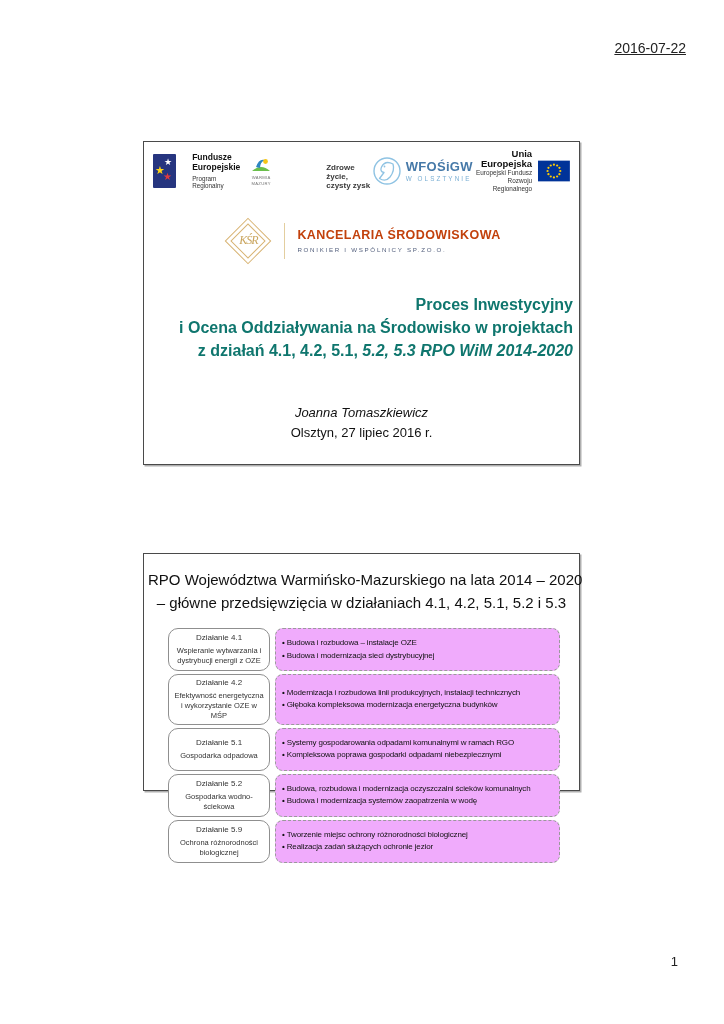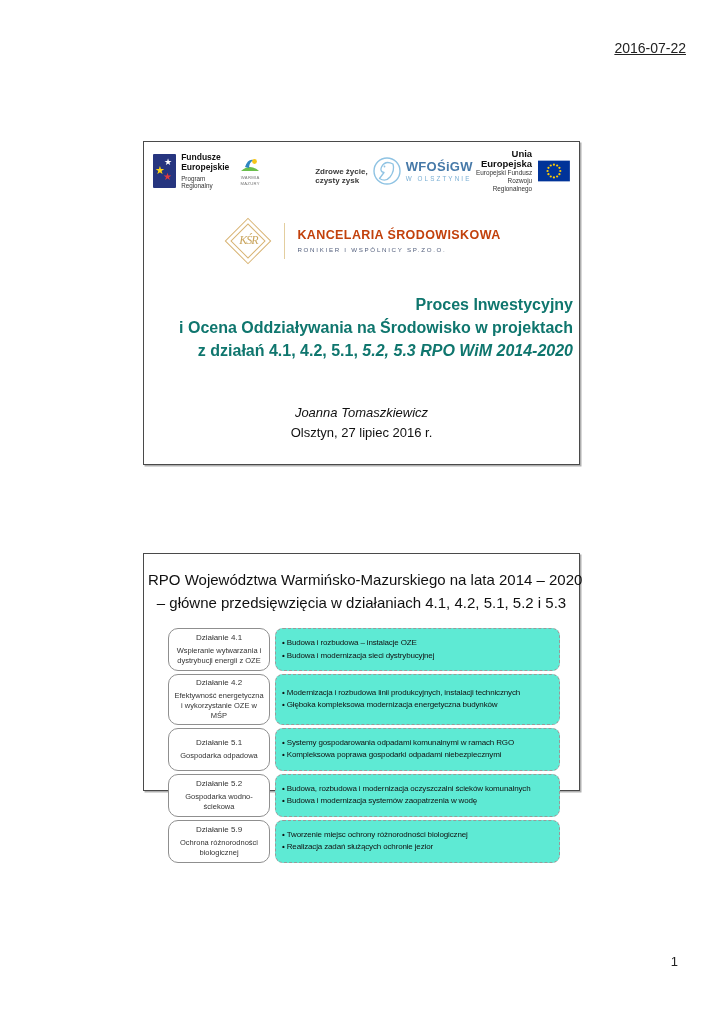--- a/index.html
+++ b/index.html
@@ -25,21 +25,21 @@
   
   .logos { position: absolute; top: 7px; left: 9px; right: 9px; height: 44px;
            display: flex; justify-content: space-between; align-items: center; }
   .logo-group { display: flex; align-items: center; }
 
   .fe-flag { width: 26px; height: 34px; background: #26357F; position: relative; border-radius: 1px; }
   .fe-flag .star { position: absolute; line-height: 1; font-family: "DejaVu Sans", sans-serif; }
   .fe-flag .star.s1 { color: #ffffff; font-size: 9px;  top: 4px;  left: 11px; }
   .fe-flag .star.s2 { color: #FFD617; font-size: 11px; top: 11px; left: 2px; }
   .fe-flag .star.s3 { color: #E03A3E; font-size: 10px; top: 18px; left: 10px; }
-  .fe-text { margin-left: 5px; }
+  .fe-text { margin-left: 16px; }
   .fe-text .t { font-size: 8.5px; font-weight: bold; line-height: 1.15; color: #111; }
   .fe-text .s { font-size: 6.3px; color: #333; margin-top: 2px; }
 
   .warmia { margin-left: 6px; gap: 48px; }
   .warmia-iconwrap { display: flex; flex-direction: column; align-items: center; width: 30px; }
   .warmia-caption { font-size: 4.2px; color: #777; text-align: center; line-height: 1.2; letter-spacing: .3px; width: 24px; }
   .warmia-tagline { font-size: 8px; font-weight: bold; color: #3a3a3a; margin-left: 5px; padding-top: 10px; }
 
   .wfos-text { margin-left: 4px; }
   .wfos-name { font-size: 13px; font-weight: bold; color: #4679A8; letter-spacing: .3px; line-height: 1; }
@@ -78,21 +78,21 @@
   .s2-title div { white-space: nowrap; }
 
   .rows { position: absolute; top: 74px; left: 24px; right: 19px;
           display: flex; flex-direction: column; gap: 3px; }
   .row { display: flex; gap: 5px; min-height: 43px; }
   .lbox { width: 102px; flex: 0 0 102px; border: 1px solid #8f8f8f; border-radius: 10px;
           background: #fff; display: flex; flex-direction: column; justify-content: center;
           text-align: center; padding: 3px 4px; }
   .lbox .lbl { font-size: 8px; color: #333; line-height: 1.3; }
   .lbox .dsc { font-size: 7.5px; color: #333; line-height: 1.3; margin-top: 3px; }
-  .rbox { flex: 1; border: 1px dashed #9a9a9a; border-radius: 8px; background: #5eead4;
+  .rbox { flex: 1; border: 1px dashed #9a9a9a; border-radius: 8px; background: #f0abfc;
           display: flex; align-items: center; padding: 3px 6px; }
   .rbox ul { list-style: none; }
   .rbox li { font-size: 8px; line-height: 1.55; color: #111; letter-spacing: -0.15px;
              padding-left: 7px; text-indent: -7px; }
   .rbox li::before { content: "• "; font-weight: bold; }
 </style>
 </head>
 <body>
 
 <div class="page">

